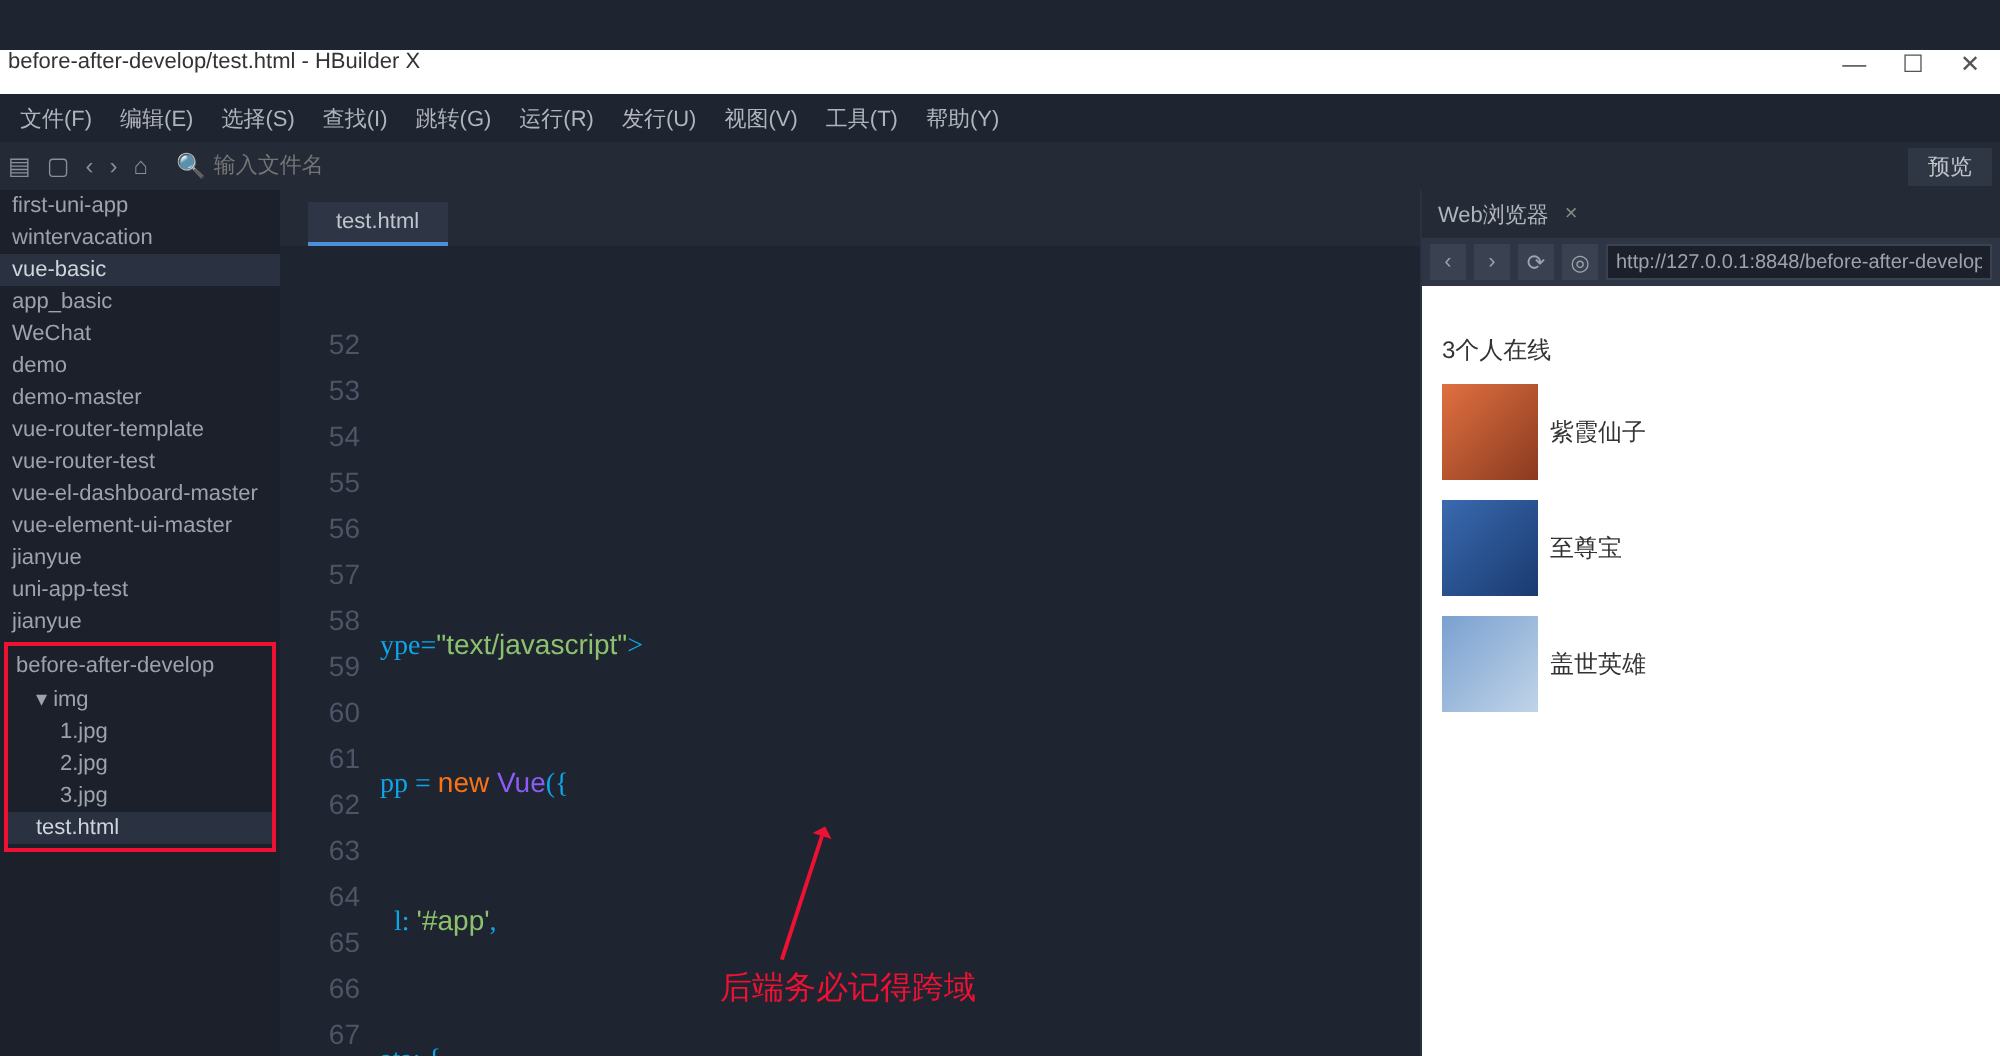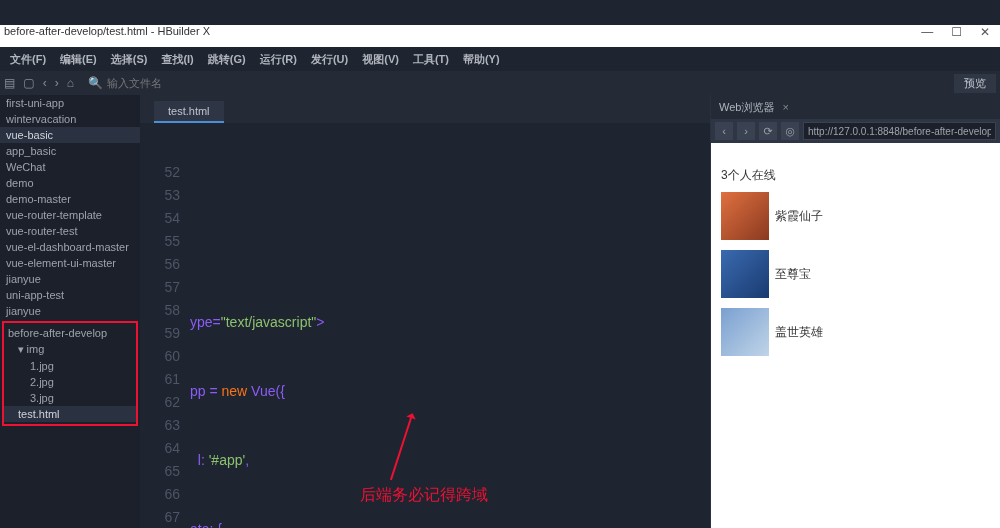--- a/index.html
+++ b/index.html
@@ -2,21 +2,21 @@
 <html><head>
 <meta charset="utf-8">
 <style>
   * { margin:0; padding:0; box-sizing:border-box; font-family:"Microsoft YaHei",Arial,sans-serif; }
   body { width:1000px; height:528px; background:#1e2430; overflow:hidden; font-size:12px; color:#c0c4cc; }
   .titlebar { height:22px; background:#ffffff; display:flex; align-items:flex-start; padding:0 4px; color:#333;margin-top:25px; }
   .titlebar .title { flex:1; font-size:11px; }
   .titlebar .winbtns { display:flex; gap:18px; padding-right:6px; }
   .titlebar .winbtns span { font-size:12px; color:#555; cursor:default; }
   .menubar { height:24px; background:#1e2430; display:flex; align-items:center; padding:0 4px; gap:2px; color:#b0b4bc; font-size:11px; }
-  .menubar span { padding:0 6px;font-weight:bold; }
+  .menubar span { padding:0 6px; }
   .toolbar { height:24px; background:#242a36; display:flex; align-items:center; padding:0 4px; gap:6px; }
   .toolbar .nav-icons { display:flex; gap:8px; color:#8a8f99; font-size:12px; }
   .toolbar .search { flex:1; margin-left:8px; display:flex; align-items:center; color:#6b7280; }
   .toolbar .preview-btn { background:#2f3644; padding:2px 10px; color:#c0c4cc; font-size:11px; margin-left:auto; }
   .main { display:flex; height:458px; }
   .sidebar { width:140px; background:#1b202b; overflow:hidden; font-size:11px; }
   .sidebar .item { padding:2px 6px; color:#9da3ad; white-space:nowrap; }
   .sidebar .item.sel { background:#2a3140; color:#d0d4dc; }
   .hl-box { border:2px solid #e13; margin:2px; padding:2px 0; }
   .hl-box .item { padding:2px 4px; }
@@ -27,21 +27,21 @@
   .tabbar { height:28px; background:#242a36; display:flex; align-items:flex-end; padding-left:14px; }
   .tab { background:#2e3544; padding:4px 14px; color:#c0c4cc; font-size:11px; border-bottom:2px solid #4a90d9; }
   .code { flex:1; display:flex; font-family:Consolas,monospace; font-size:14px; line-height:23px; overflow:hidden; position:relative; }
   .gutter { width:50px; text-align:right; color:#4d5566; padding-top:4px;margin-top:34px; }
   .gutter div { padding-right:10px; }
   .lines { flex:1; padding-top:4px; color:#c0c4cc; white-space:pre; overflow:hidden; }
   .lines .ln { height:23px; }
   .kw { color:#f97316; }
   .str { color:#8cc26d; }
   .fn { color:#8b5cf6; }
-  .punc { color:#8b5cf6; }
+  .punc { color:#0ea5e9;font-family:Liberation Serif, serif; }
   .annot-line { position:absolute; left:270px; top:295px; width:2px; height:65px; background:#e13; transform:rotate(18deg); transform-origin:top; }
   .annot-line::after { content:""; position:absolute; top:0; left:-4px; border:5px solid transparent; border-bottom-color:#e13; transform:translateY(-10px); }
   .annot-text { position:absolute; left:220px; top:360px; color:#e13; font-size:16px; font-family:"Microsoft YaHei"; }
   .preview { width:290px; background:#ffffff; display:flex; flex-direction:column; border-left:1px solid #2a3140; }
   .pv-tabbar { height:24px; background:#242a36; display:flex; align-items:center; padding:0 8px; color:#b0b4bc; font-size:11px; gap:8px; }
   .pv-tabbar .close { color:#888; }
   .pv-toolbar { height:24px; background:#2e3544; display:flex; align-items:center; gap:4px; padding:0 4px; }
   .pv-toolbar .navbtn { width:18px; height:18px; background:#3a4252; display:flex; align-items:center; justify-content:center; color:#9da3ad; font-size:11px; }
   .pv-toolbar input { flex:1; background:#1b202b; border:1px solid #3a4252; color:#9da3ad; font-size:10px; padding:2px 4px; height:18px; }
   .pv-content { flex:1; background:#fff; padding:24px 10px; color:#333; font-size:12px; }

